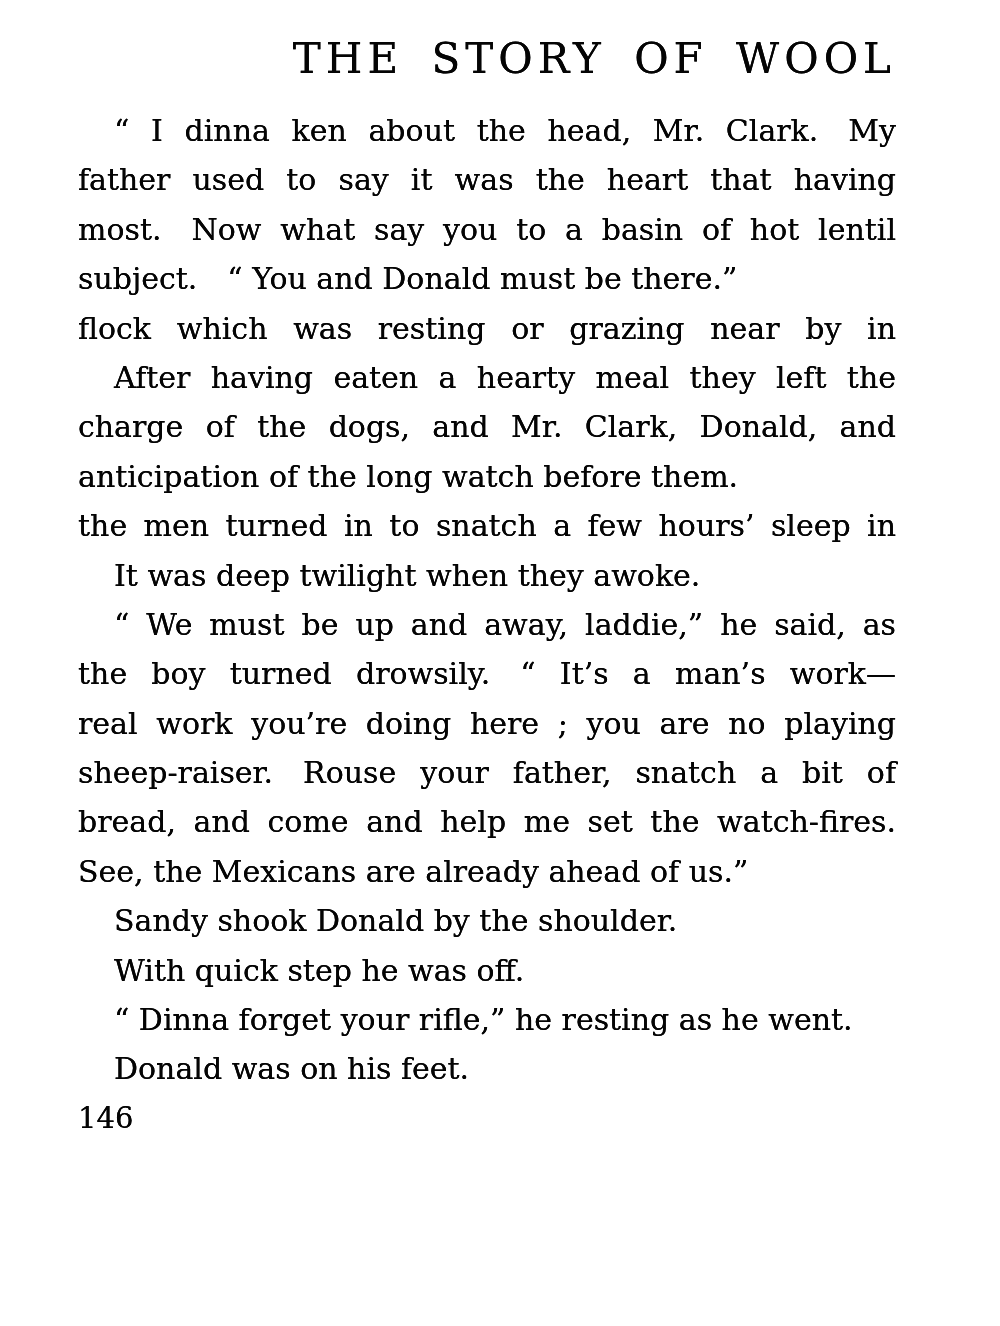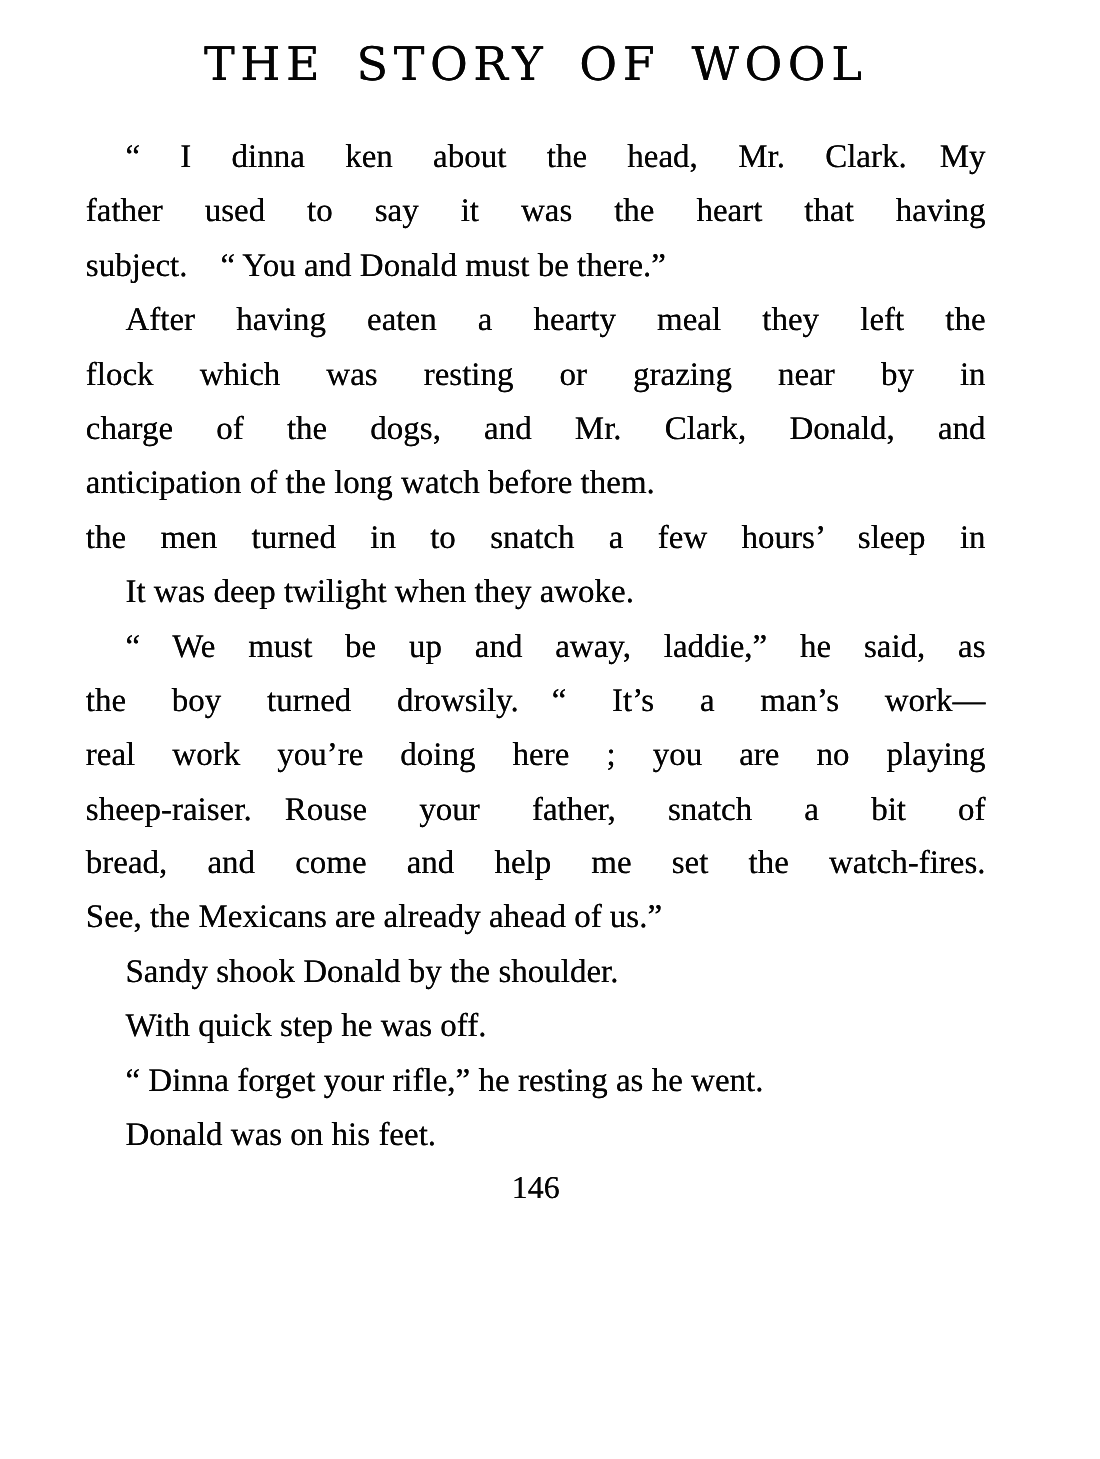--- a/index.html
+++ b/index.html
@@ -17,32 +17,31 @@
     color: #040404;
   }
   .content {
     position: absolute;
     left: 78px;
     top: 40px;
     width: 818px;
   }
   .page-title {
     margin: 0;
-    text-align: center;
+    text-align: right;
     font-size: 42px;
     font-weight: normal;
     line-height: 38px;
     letter-spacing: 5px;
     word-spacing: 10px;
     text-shadow: 0 0 0.6px currentColor;
     white-space: nowrap;
   }
   .body-text {
-    margin-top: 40px;
-    font-family: Liberation Serif, serif;
+    margin-top: 28px;
   }
   .line {
     font-size: 30px;
     line-height: 49.4px;
     height: 49.4px;
     text-shadow: 0 0 0.5px currentColor;
     overflow: visible;
     white-space: nowrap;
   }
   .just {
@@ -50,44 +49,45 @@
     text-align-last: justify;
     white-space: normal;
   }
   .indent {
     padding-left: 36px;
   }
   .page-num {
     font-size: 29px;
     line-height: 49.4px;
     height: 49.4px;
-    text-align: center;
+    text-align: left;
     text-shadow: 0 0 0.5px currentColor;
   }
 </style>
 </head>
 <body>
 
 <div class="page">
   <div class="content">
 
     <h1 class="page-title">THE STORY OF WOOL</h1>
 
     <div class="body-text">
 
       <div>
         <div class="line just indent">“ I dinna ken about the head, Mr. Clark. My</div>
         <div class="line just">father used to say it was the heart that having</div>
+        <div class="line just">most. Now what say you to a basin of hot lentil</div>
         <div class="line">subject. “ You and Donald must be there.”</div>
       </div>
 
 
       <div>
+        <div class="line just">flock which was resting or grazing near by in</div>
         <div class="line just indent">After having eaten a hearty meal they left the</div>
-        <div class="line just">flock which was resting or grazing near by in</div>
         <div class="line just">charge of the dogs, and Mr. Clark, Donald, and</div>
         <div class="line">anticipation of the long watch before them.</div>
         <div class="line just">the men turned in to snatch a few hours’ sleep in</div>
       </div>
 
       <div>
         <div class="line indent">It was deep twilight when they awoke.</div>
       </div>
 
       <div>

